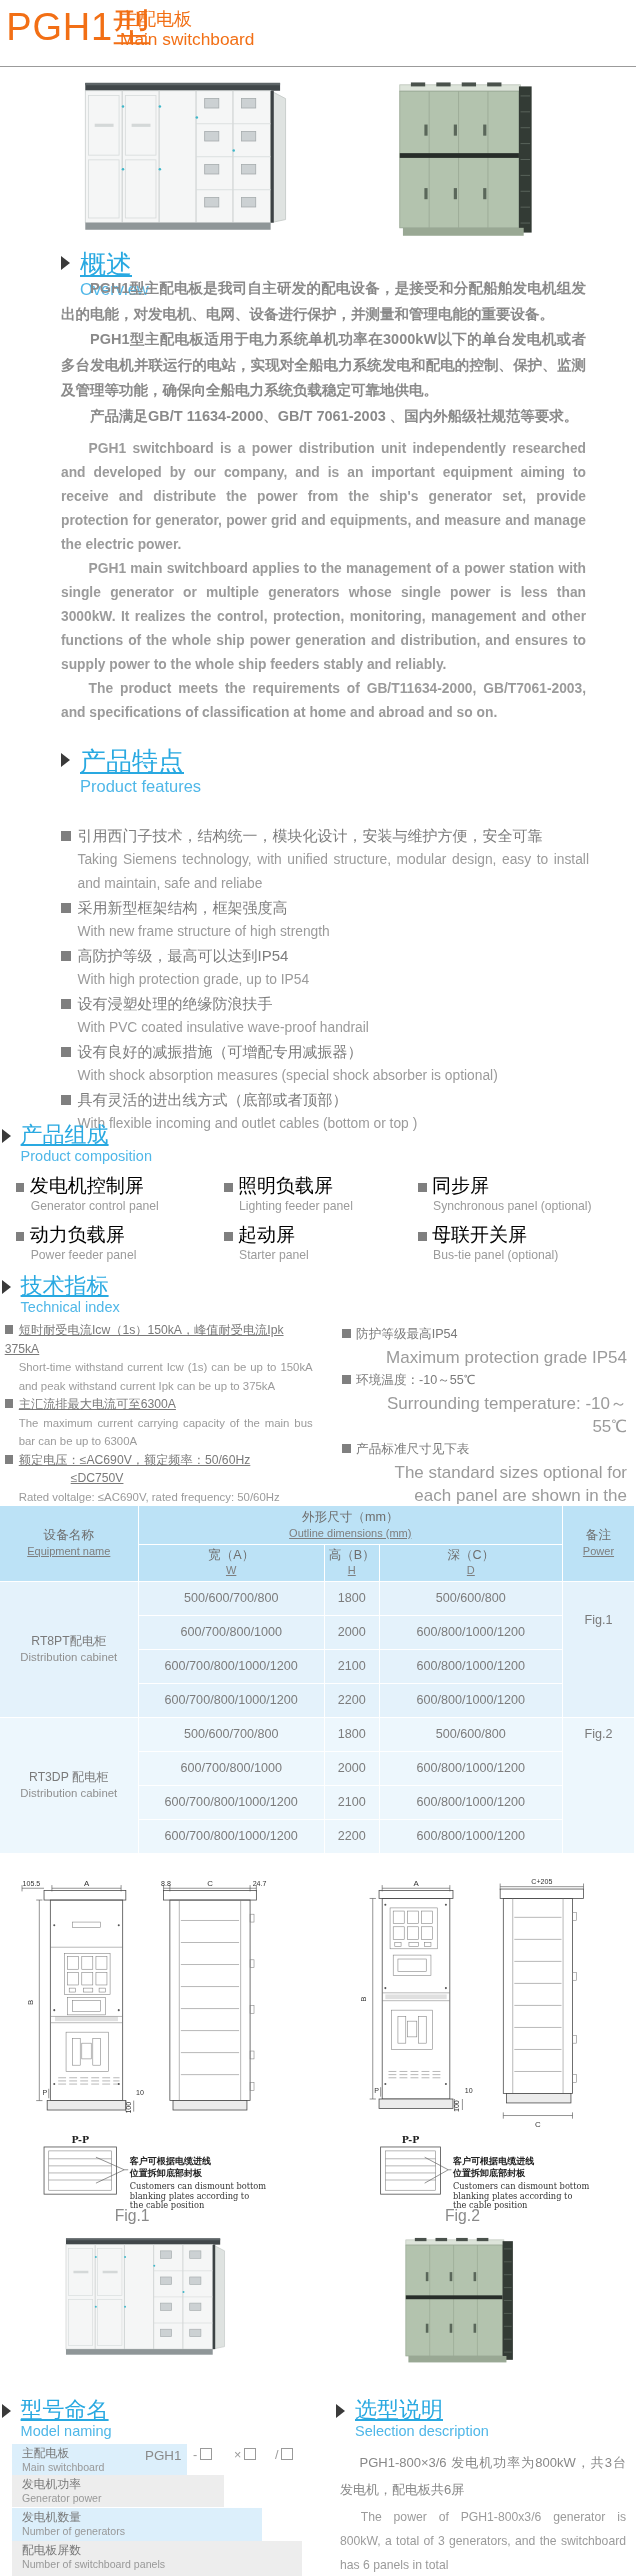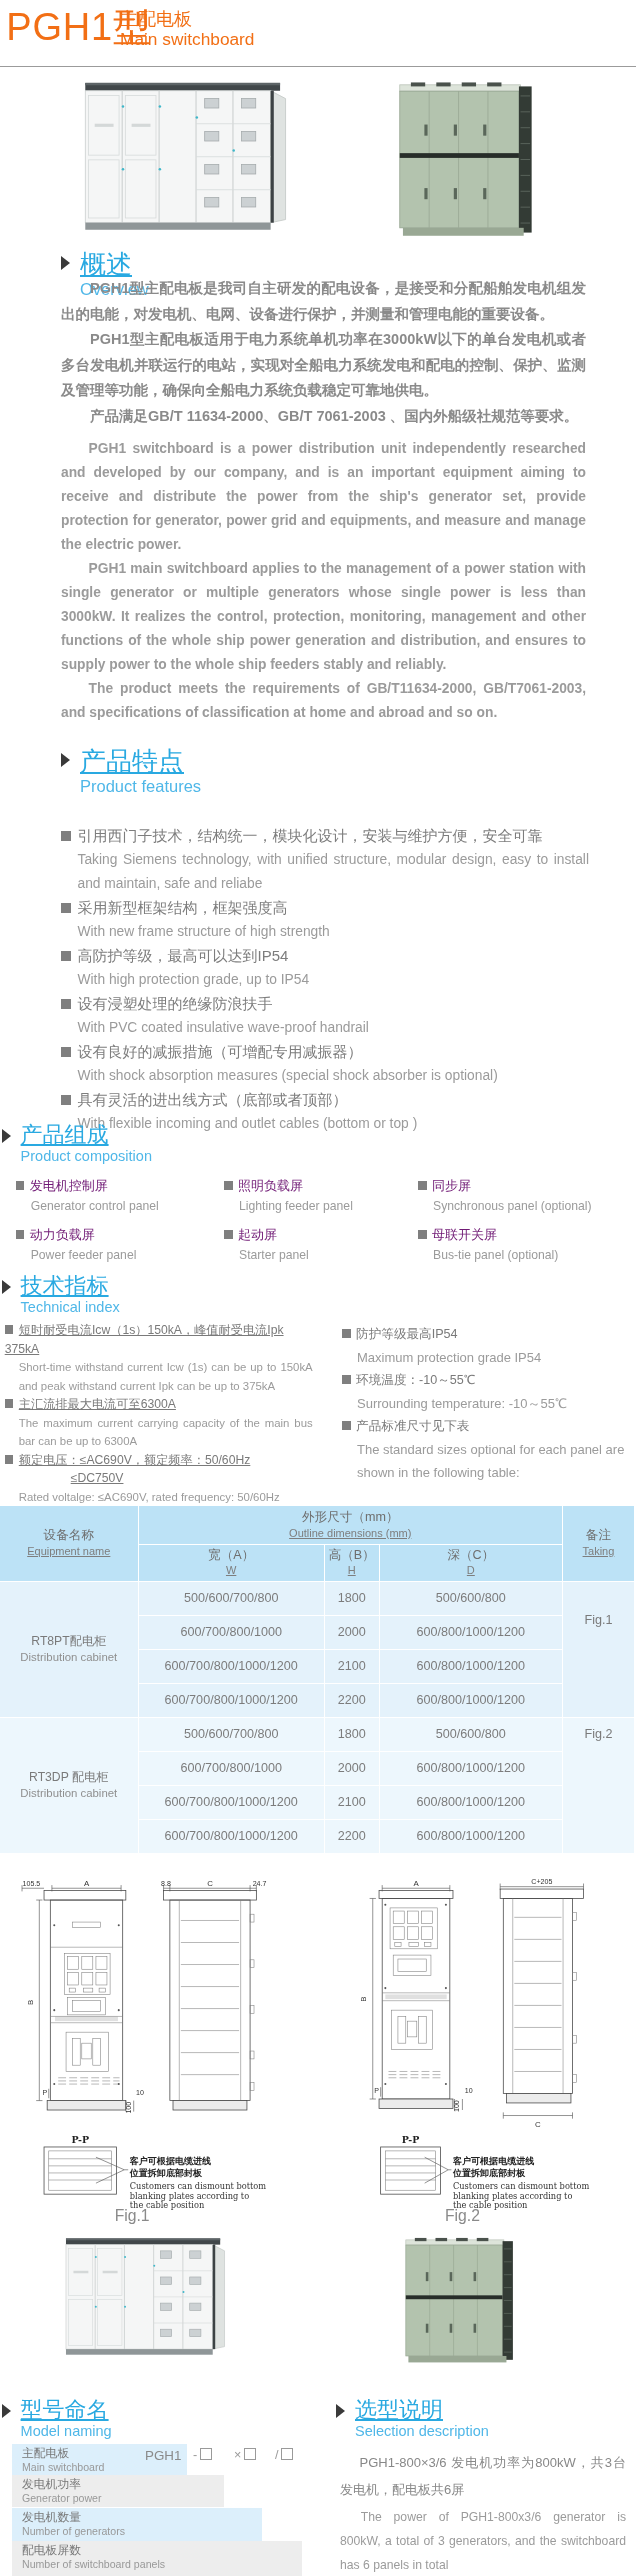--- a/index.html
+++ b/index.html
@@ -24,30 +24,30 @@
   .ov-cn{margin:0;font-size:14.5px;line-height:25.6px;color:#8a8a8a;text-align:justify;text-indent:2em;}
   .ov-en{margin:0;font-size:13.8px;line-height:24px;color:#9b9b9b;text-align:justify;text-indent:2em;}
   .ov-gap{margin-top:7.9px;}
   
   .features{left:61px;top:824px;width:528px;}
   .feat-cn{font-size:15px;color:#7d7d7d;line-height:24px;}
   .sq{display:inline-block;width:10.2px;height:10.2px;background:#7f7f7f;margin-right:6.3px;}
   .sq2{display:inline-block;width:8.6px;height:8.6px;background:#7f7f7f;margin-right:5.5px;}
   .feat-en{font-size:13.8px;color:#9b9b9b;line-height:24px;padding-left:16.5px;text-align:justify;}
   
-  .comp-cn{font-size:13px;color:#701a75;line-height:20.4px;}
+  .comp-cn{font-size:19px;color:#000000;line-height:20.4px;}
   .comp-en{font-size:12.2px;color:#9b9b9b;line-height:20.4px;padding-left:15px;}
   
   .techL{left:4.7px;top:1321px;width:308px;}
   .tl-cn{font-size:12.2px;color:#7a7a7a;line-height:18.5px;text-decoration:underline;}
   .tl-en{font-size:11.4px;color:#9b9b9b;line-height:18.5px;padding-left:14px;text-align:justify;}
   .tl-ind1{padding-left:66px;} .tl-ind2{padding-left:79px;}
   .techR{left:342px;top:1323px;width:285px;}
   .tr-cn{font-size:12.6px;color:#7a7a7a;line-height:23px;}
-  .tr-en{font-size:13px;color:#9b9b9b;line-height:23px;padding-left:15px;}
+  .tr-en{font-size:17px;color:#9b9b9b;line-height:23px;padding-left:15px;text-align:right;}
   
   .sztab{left:0;top:1506px;border-collapse:collapse;table-layout:fixed;width:635px;}
   .sztab th,.sztab td{border-right:1.6px solid #fff;border-bottom:1.6px solid #fff;padding:0;margin:0;}
   .sztab th{background:#BCE2F6;font-weight:normal;}
   .hdr-cn{font-size:12.6px;color:#6e6e6e;line-height:15.7px;}
   .hdr-en{font-size:11px;color:#7e7e7e;line-height:14px;text-decoration:underline;}
   .g1 td{background:#E4F2FB;} .g2 td{background:#EDF7FD;}
   .sztab td{font-size:12.6px;color:#7c7c7c;text-align:center;}
   .cell-w{text-align:left;padding-left:25px;} .cell-d{text-align:left;padding-left:39px;}
   .eqcell div:first-child{font-size:12.2px;color:#7a7a7a;line-height:16.5px;}
@@ -271,21 +271,21 @@
         <th rowspan="2">
           <div class="hdr-cn">设备名称</div>
           <div class="hdr-en">Equipment name</div>
         </th>
         <th colspan="3">
           <div class="hdr-cn">外形尺寸（mm）</div>
           <div class="hdr-en">Outline dimensions (mm)</div>
         </th>
         <th rowspan="2">
           <div class="hdr-cn">备注</div>
-          <div class="hdr-en">Taking</div>
+          <div class="hdr-en">Power</div>
         </th>
       </tr>
       <tr style="height:37px">
         <th>
           <div class="hdr-cn">宽（A）</div>
             <div class="hdr-en">W</div>
         </th>
         <th>
           <div class="hdr-cn">高（B）</div>
             <div class="hdr-en">H</div>

